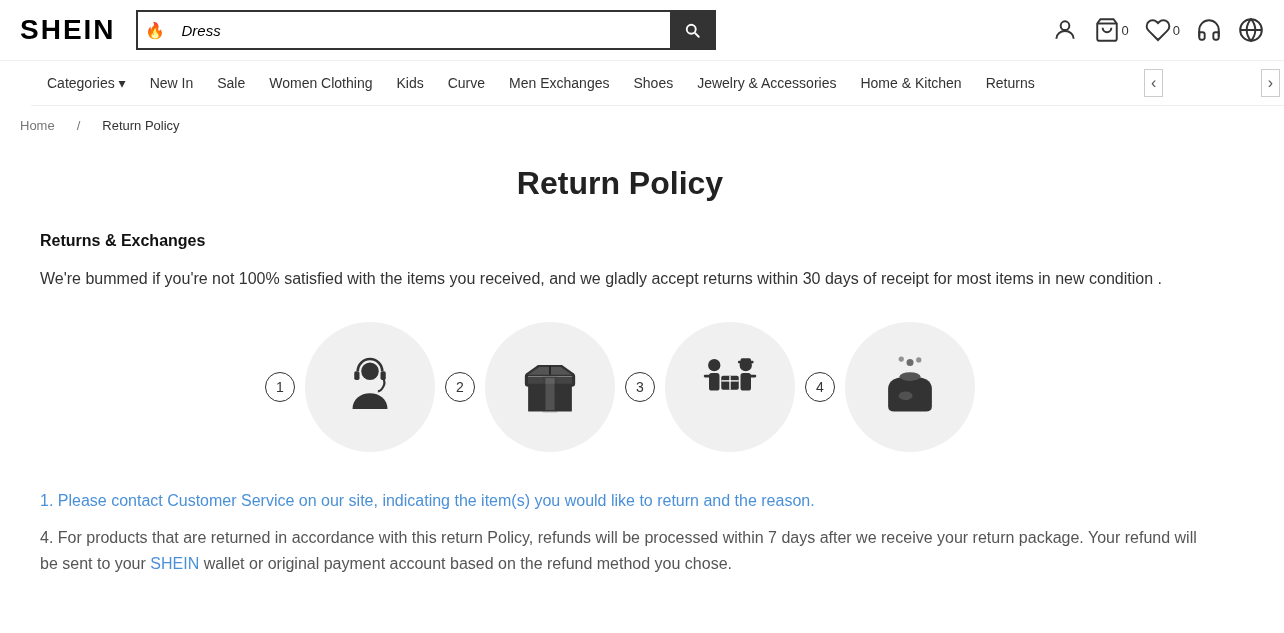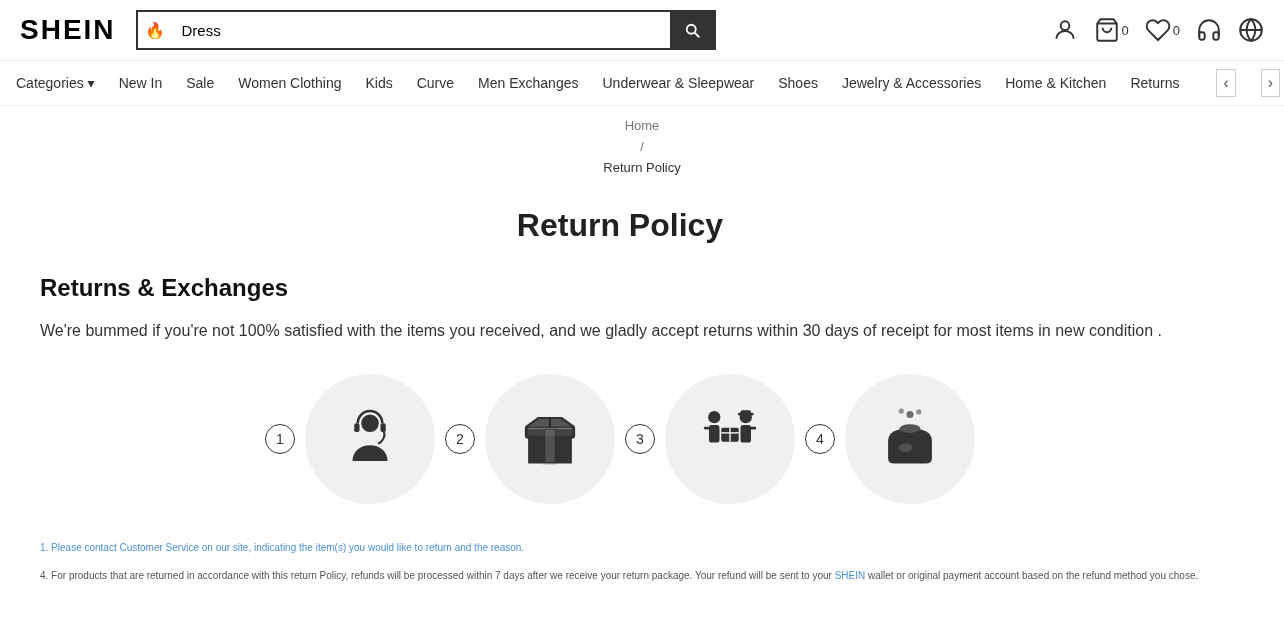--- a/index.html
+++ b/index.html
@@ -3,51 +3,51 @@
   <meta charset="utf-8">
   <style>
     * { margin: 0; padding: 0; box-sizing: border-box; }
     body { font-family: Arial, sans-serif; font-size: 14px; color: #333; background: #fff; }
 
     
     .header { display: flex; align-items: center; padding: 10px 20px; border-bottom: 1px solid #eee; gap: 20px; }
     .logo { font-size: 28px; font-weight: 900; color: #000; letter-spacing: 2px; white-space: nowrap; }
     .search-bar { flex: 1; display: flex; align-items: center; border: 2px solid #333; max-width: 580px; height: 40px; }
     .search-icon-left { padding: 0 8px; color: #e8441d; font-size: 16px; }
-    .search-input { flex: 1; border: none; outline: none; font-size: 15px; padding: 0 8px; }
+    .search-input { flex: 1; border: none; outline: none; font-size: 15px; padding: 0 8px; font-style: italic; }
     .search-btn { background: #333; border: none; color: #fff; width: 44px; height: 40px; cursor: pointer; display: flex; align-items: center; justify-content: center; font-size: 18px; }
     .header-icons { display: flex; align-items: center; gap: 16px; margin-left: auto; }
     .header-icon-item { display: flex; align-items: center; gap: 2px; cursor: pointer; font-size: 22px; color: #333; position: relative; }
     .header-icon-badge { font-size: 13px; color: #333; }
 
     
-    .nav { display: flex; align-items: center; padding: 0 4px; border-bottom: 1px solid #eee; overflow: hidden; }
+    .nav { display: flex; align-items: center; padding: 0 4px; border-bottom: 1px solid #eee; overflow: hidden; margin-left: 31px; }
     .nav-item { padding: 14px 12px; white-space: nowrap; cursor: pointer; font-size: 14px; color: #333; text-decoration: none; display: flex; align-items: center; gap: 4px; }
     .nav-arrow { background: none; border: 1px solid #ccc; cursor: pointer; padding: 4px 6px; font-size: 16px; color: #555; margin-left: auto; }
 
     
-    .breadcrumb { padding: 12px 20px; font-size: 13px; color: #777; display: flex; align-items: center; gap: 6px; flex-direction: column; }
+    .breadcrumb { padding: 12px 20px; font-size: 13px; color: #777; display: flex; align-items: center; gap: 22px; }
     .breadcrumb a { color: #777; text-decoration: none; }
     .breadcrumb-current { color: #333; }
 
     
     .content { padding: 20px 40px 40px; max-width: 1240px; }
     .page-title { text-align: center; font-size: 32px; font-weight: 700; margin-bottom: 30px; color: #222; }
-    .section-title { font-size: 24px; font-weight: 700; margin-bottom: 16px; color: #111; }
+    .section-title { font-size: 16px; font-weight: 700; margin-bottom: 16px; color: #111; }
     .intro-text { font-size: 16px; color: #333; margin-bottom: 30px; line-height: 1.6; }
 
     
     .steps-container { display: flex; align-items: center; justify-content: center; gap: 10px; margin-bottom: 36px; }
     .step-wrapper { display: flex; align-items: center; gap: 10px; }
     .step-number { width: 30px; height: 30px; border-radius: 50%; border: 1.5px solid #333; display: flex; align-items: center; justify-content: center; font-size: 14px; color: #333; flex-shrink: 0; }
     .step-circle { width: 130px; height: 130px; border-radius: 50%; background: #f0f0f0; display: flex; align-items: center; justify-content: center; flex-shrink: 0; }
 
     
     .steps-list { list-style: none; display: flex; flex-direction: column; gap: 12px; }
-    .steps-list li { font-size: 10px; line-height: 1.6; color: #555; }
+    .steps-list li { font-size: 16px; line-height: 1.6; color: #555; }
     .highlight-text { color: #4a90d9; }
 
     
     .icon-svg { width: 70px; height: 70px; fill: #333; }
   </style>
 </head>
 <body>
 
 <div class="header">
   <div class="logo">SHEIN</div>
@@ -97,21 +97,20 @@
 </div>
 
 <nav class="nav">
   <a class="nav-item">Categories ▾</a>
   <a class="nav-item">New In</a>
   <a class="nav-item">Sale</a>
   <a class="nav-item">Women Clothing</a>
   <a class="nav-item">Kids</a>
   <a class="nav-item">Curve</a>
   <a class="nav-item">Men Exchanges</a>
-  <a class="nav-item">Underwear &amp; Sleepwear</a>
   <a class="nav-item">Shoes</a>
   <a class="nav-item">Jewelry &amp; Accessories</a>
   <a class="nav-item">Home &amp; Kitchen</a>
   <a class="nav-item">Returns</a>
   <button class="nav-arrow">‹</button>
   <button class="nav-arrow">›</button>
 </nav>
 
 <div class="breadcrumb">
   <a href="#">Home</a>

